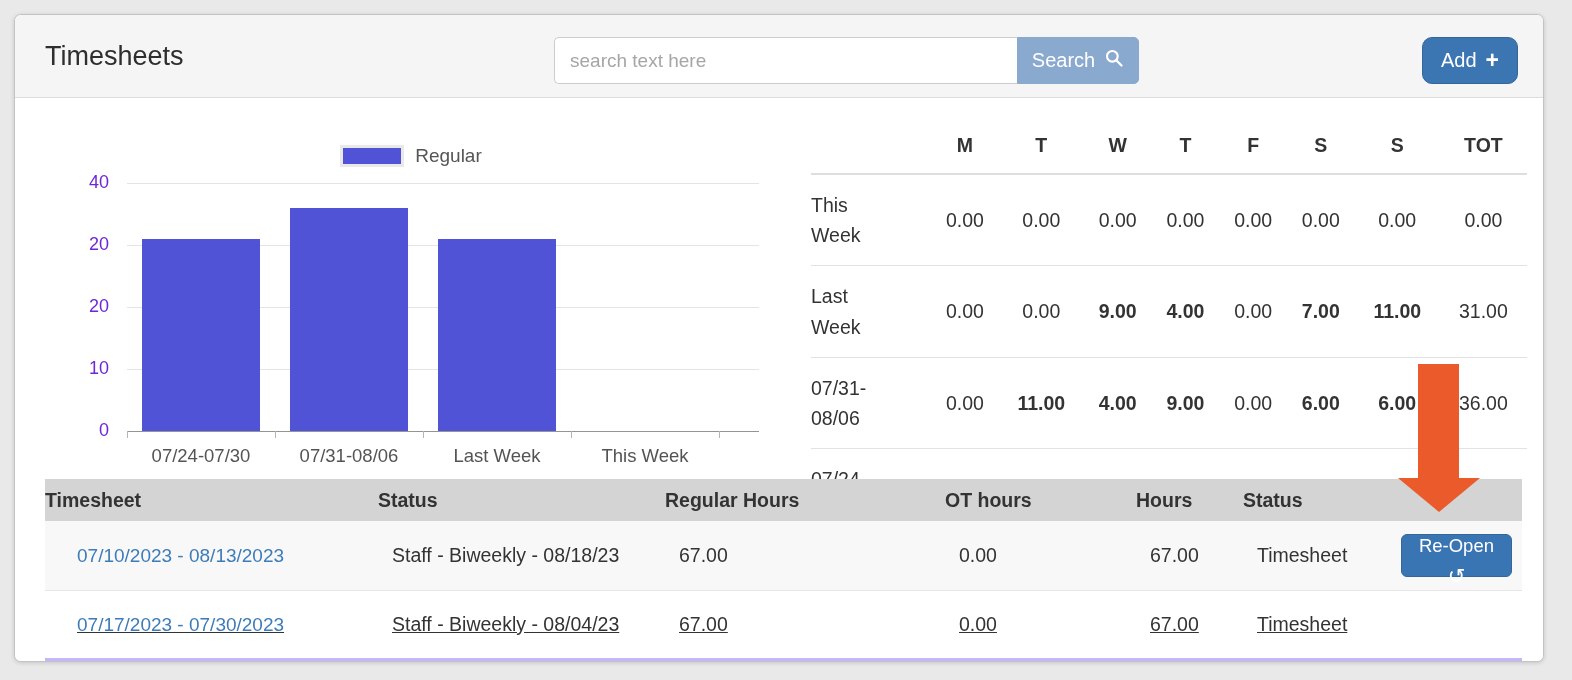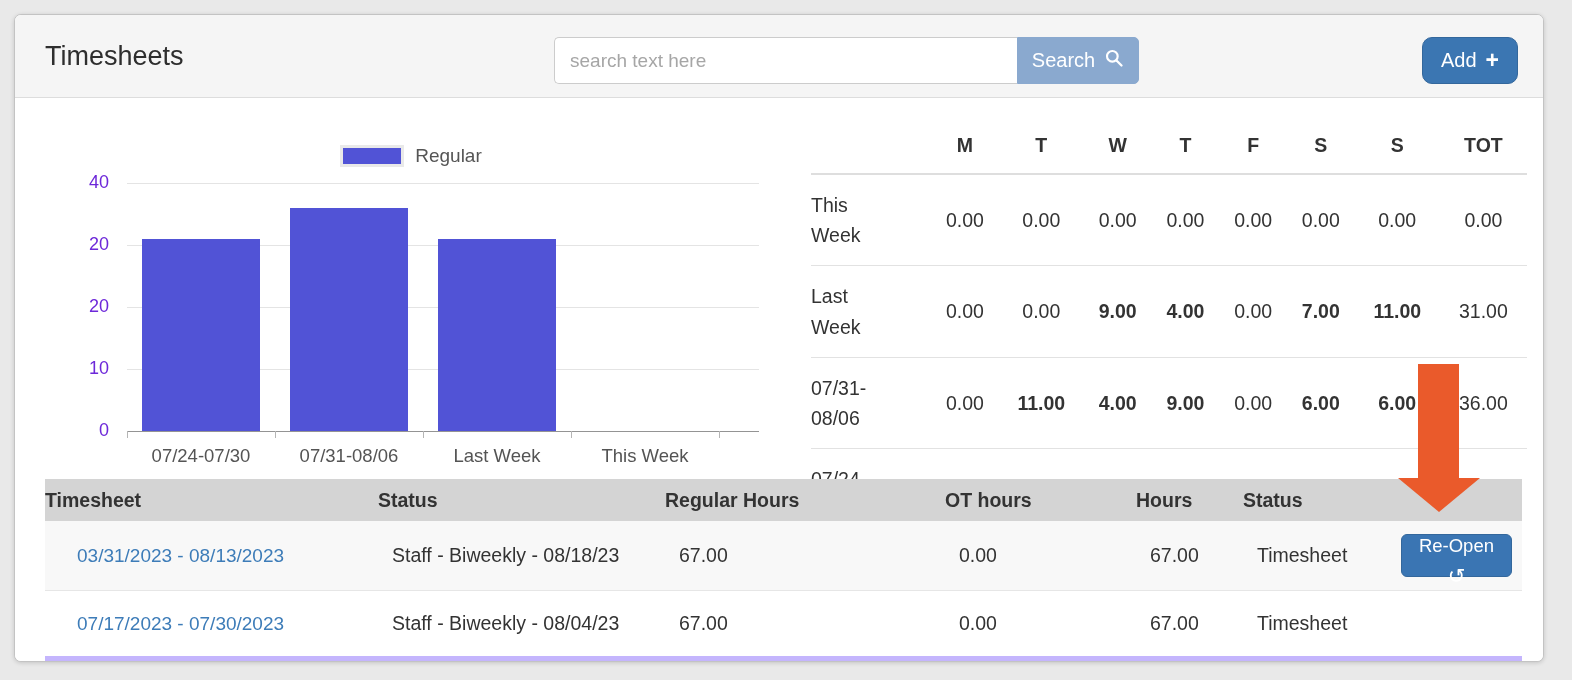--- a/index.html
+++ b/index.html
@@ -50,21 +50,21 @@
   .summary-table td:last-child { font-weight:inherit; }
 
   
   .table-block { position:absolute; left:30px; top:381px; width:1477px; }
   .ts-table { width:100%; border-collapse:collapse; table-layout:fixed; font-size:19.5px; color:#333; }
   .ts-table thead tr { background:#d4d4d4; height:42px; }
   .ts-table th { text-align:left; font-weight:bold; }
   .ts-table tbody tr { height:69px; }
   .ts-table tbody tr:nth-child(odd) { background:#f8f8f8; }
   .ts-table tbody tr + tr { border-top:1px solid #e6e6e6; }
-  .ts-table tbody tr:last-child { border-bottom:6px solid #c4b5fd; }
+  .ts-table tbody tr:last-child { border-bottom:3px solid #c4b5fd;text-decoration:underline; }
   .ts-table td { padding-left:14px; vertical-align:middle; }
   .ts-table td.link-cell { padding-left:32px; }
   a.ts-link { color:#3d7cb8; text-decoration:none; font-size:19px; }
   .action-cell { text-align:right; padding-right:10px; }
   .reopen-btn { background:#3a75b3; border:1px solid #33679c; border-radius:6px; color:#fff; height:43px; padding:0 17px;
                 font-size:18.5px; font-family:inherit; display:inline-flex; align-items:center; gap:9px; cursor:pointer;flex-direction:column; }
   .undo-icon { font-family:"DejaVu Sans", sans-serif; font-size:21px; line-height:1; }
 
   
   .arrow { position:absolute; z-index:60; }
@@ -217,21 +217,21 @@
                 <th>Status</th>
                 <th>Regular Hours</th>
                 <th>OT hours</th>
                 <th>Hours</th>
                 <th>Status</th>
                 <th></th>
               </tr>
             </thead>
           <tbody>
               <tr>
-                <td class="link-cell"><a class="ts-link" href="#">03/31/2023 - 08/13/2023</a></td>
+                <td class="link-cell"><a class="ts-link" href="#">07/10/2023 - 08/13/2023</a></td>
                 <td>Staff - Biweekly - 08/18/23</td>
                 <td>67.00</td>
                 <td>0.00</td>
                 <td>67.00</td>
                 <td>Timesheet</td>
                 <td class="action-cell"><button class="reopen-btn">
                     <span>Re-Open</span>
                     <span class="undo-icon">↺</span>
                   </button></td>
               </tr>

